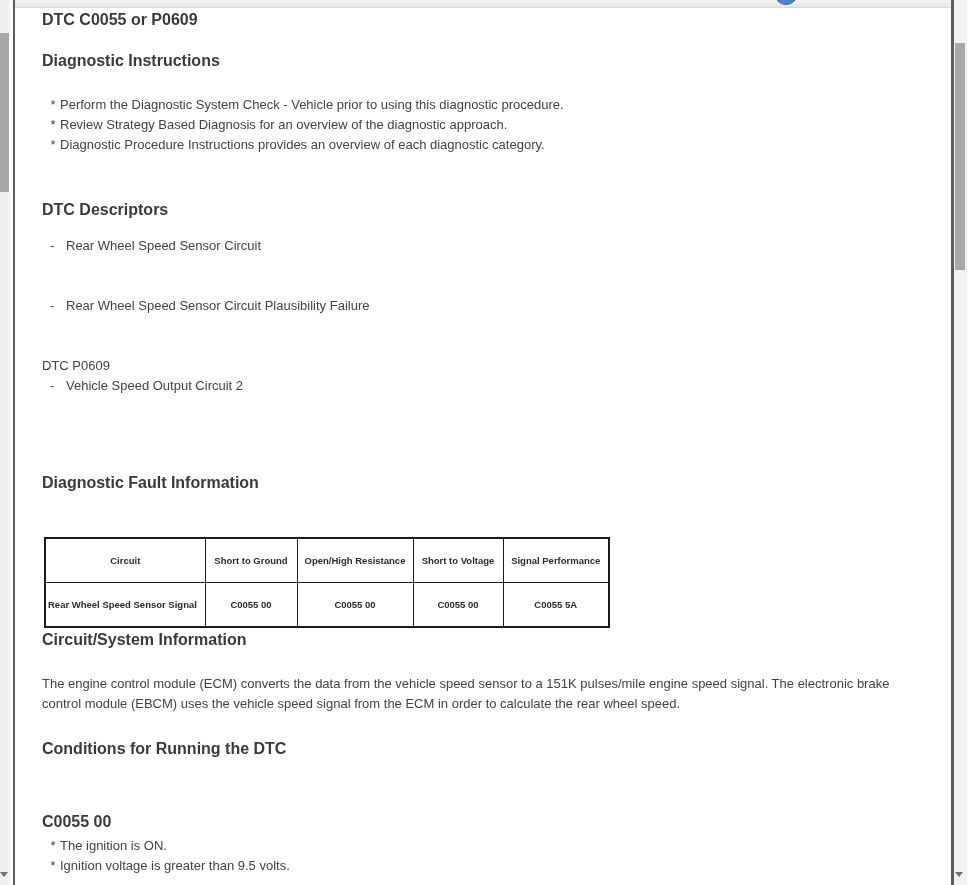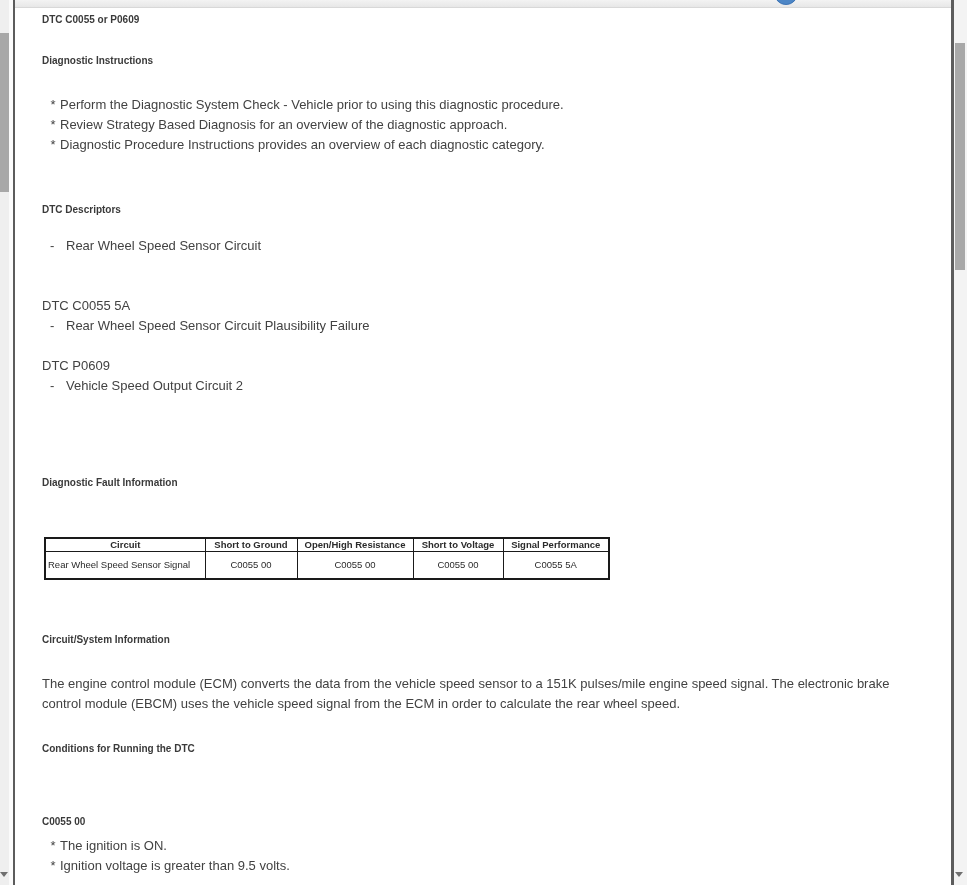--- a/index.html
+++ b/index.html
@@ -55,44 +55,44 @@
   }
   .blue-icon {
     position:absolute; left:759px; top:-19px; width:24px; height:24px;
     border-radius:50%; background:#4d86c6; border:1px solid #3e74b5;
   }
 
   
   .doc { position:absolute; left:0; top:0; width:936px; height:885px;
          font-size:13px; color:#424242; }
   .sec { position:absolute; left:27px; }
-  .heading { font-weight:bold; color:#3a3a3a; font-size:10px; line-height:14px; }
+  .heading { font-weight:bold; color:#3a3a3a; font-size:16px; line-height:14px; }
   .line { line-height:20px; white-space:nowrap; }
 
   .bullet-row { display:flex; line-height:20px; }
   .bullet-row .marker { width:14px; text-align:center; flex:0 0 14px; margin-left:4px; }
   .bullet-row .btext  { margin-left:0px; }
 
   .dash-row { display:flex; line-height:20px; }
   .dash-row .marker { flex:0 0 8px; margin-left:8px; }
   .dash-row .dtext  { margin-left:8px; }
 
   .para { line-height:20px; width:888px; white-space:normal; }
 
   
   .fault-table {
     border-collapse:collapse; table-layout:fixed; width:564px;
     font-size:9.5px; color:#2b2b2b; border:2px solid #1a1a1a;
   }
   .fault-table th, .fault-table td {
-    border:1px solid #1a1a1a; padding:0 2px; text-align:center; overflow:hidden;
+    border:1px solid #1a1a1a; padding:16px 2px; text-align:center; overflow:hidden;
     font-family:"Liberation Sans","DejaVu Sans",sans-serif;
   }
   .fault-table th { height:13px; font-weight:bold; }
-  .fault-table td { height:28px; }
+  .fault-table td { height:28px;font-weight:bold; }
   .fault-table td.cell-left { text-align:left; }
 </style>
 </head>
 <body>
 
 <div class="screen">
 
   <div class="left-scrollbar">
     <div class="thumb"></div>
     <div class="scroll-arrow-down"></div>
@@ -129,21 +129,20 @@
       <div class="sec heading" style="top:203px;">DTC Descriptors</div>
 
       <div class="sec" style="top:236px;">
         <div class="dash-row">
           <span class="marker">-</span>
           <span class="dtext">Rear Wheel Speed Sensor Circuit</span>
         </div>
       </div>
 
       <div class="sec" style="top:296px;">
-        <div class="line">DTC C0055 5A</div>
         <div class="dash-row">
           <span class="marker">-</span>
           <span class="dtext">Rear Wheel Speed Sensor Circuit Plausibility Failure</span>
         </div>
       </div>
 
       <div class="sec" style="top:356px;">
         <div class="line">DTC P0609</div>
         <div class="dash-row">
           <span class="marker">-</span>

